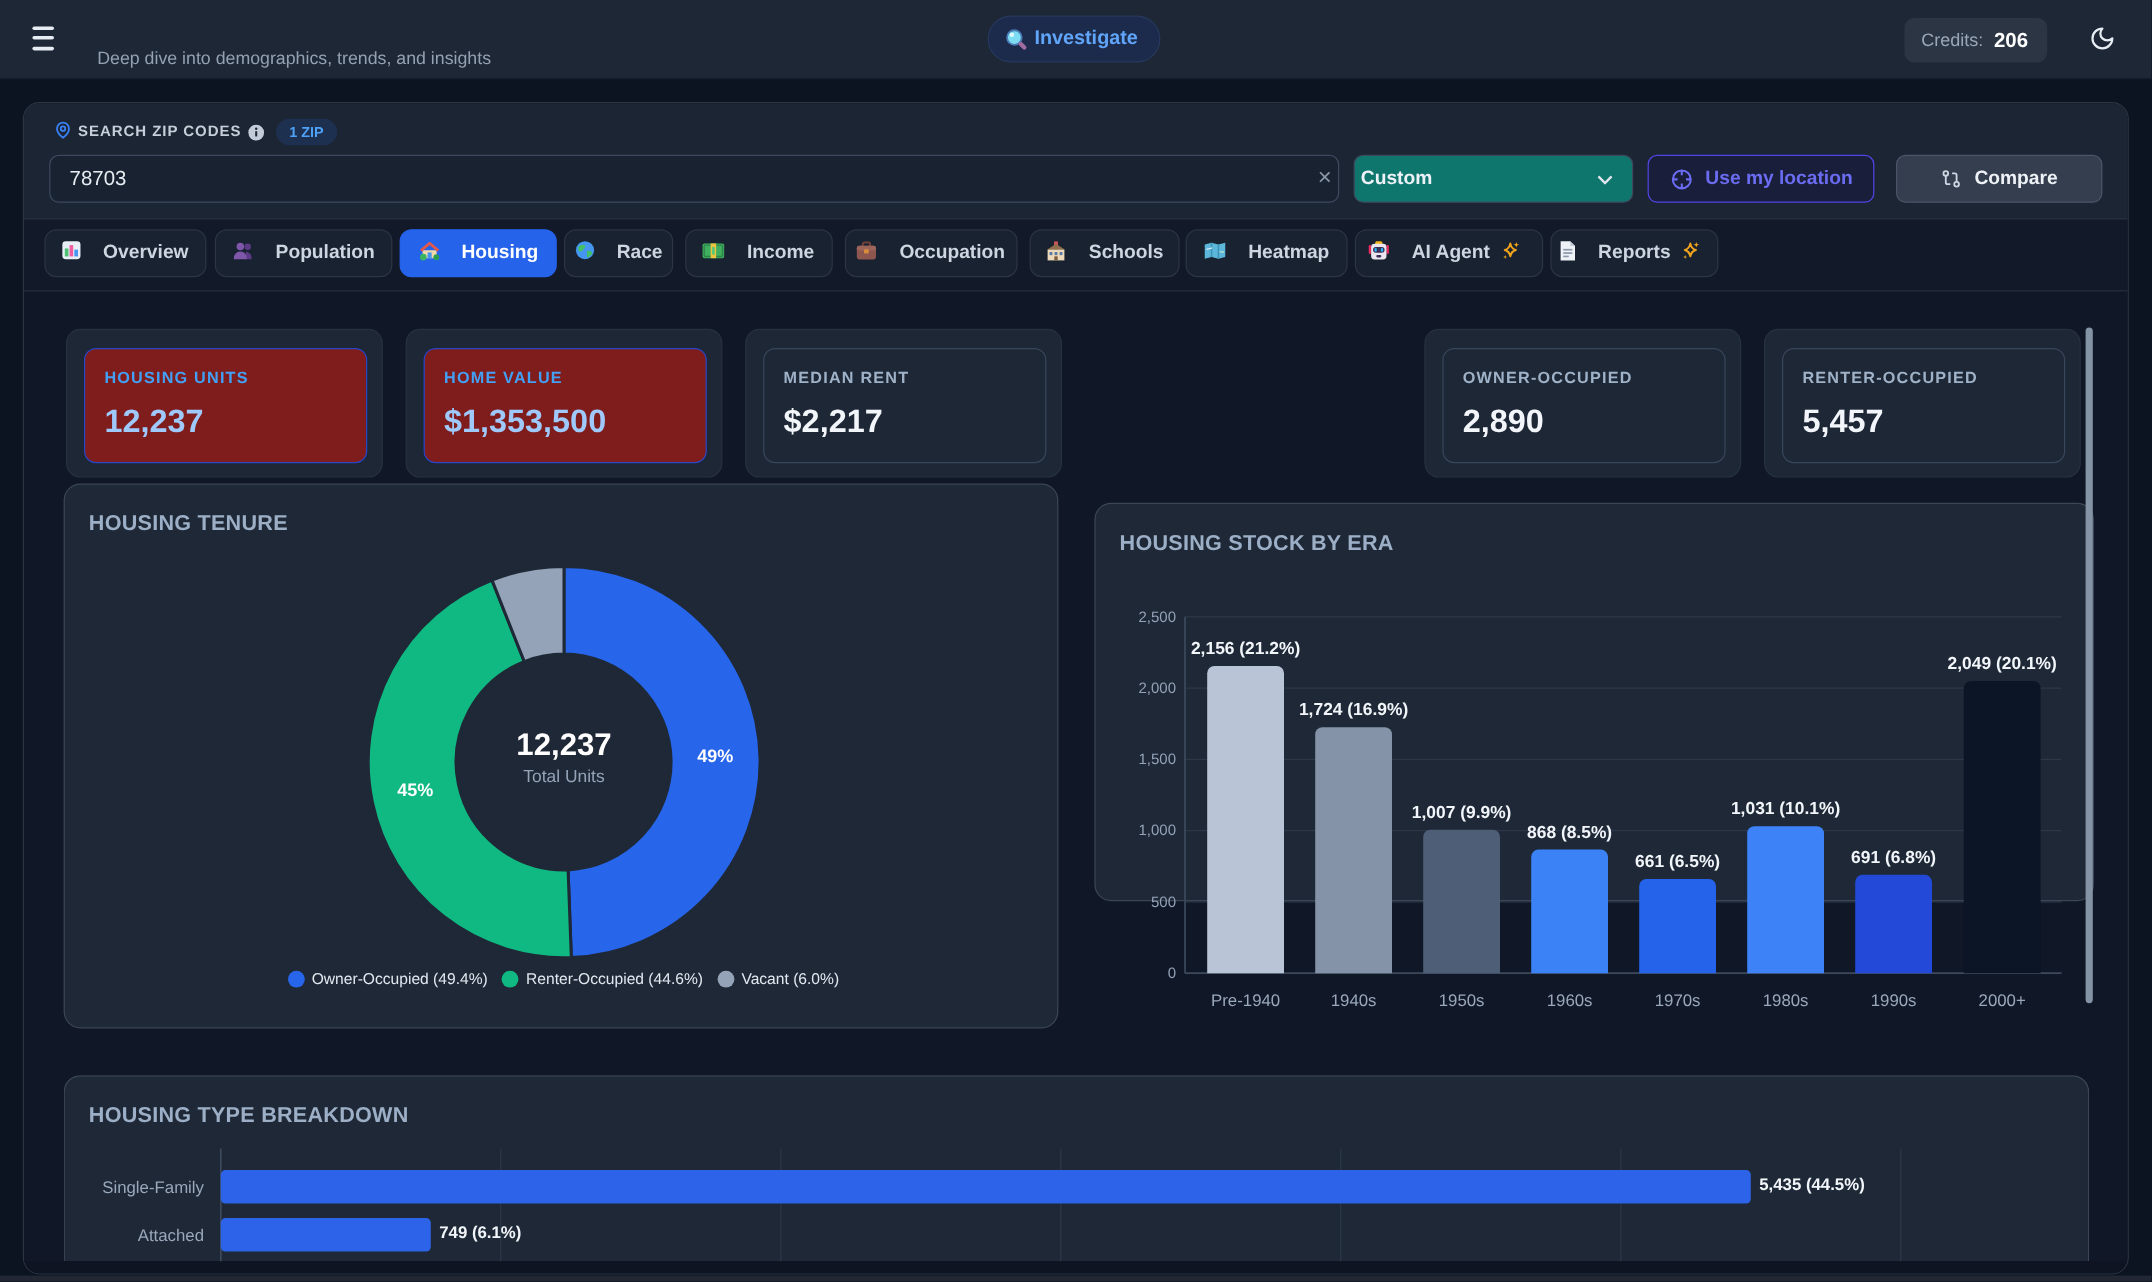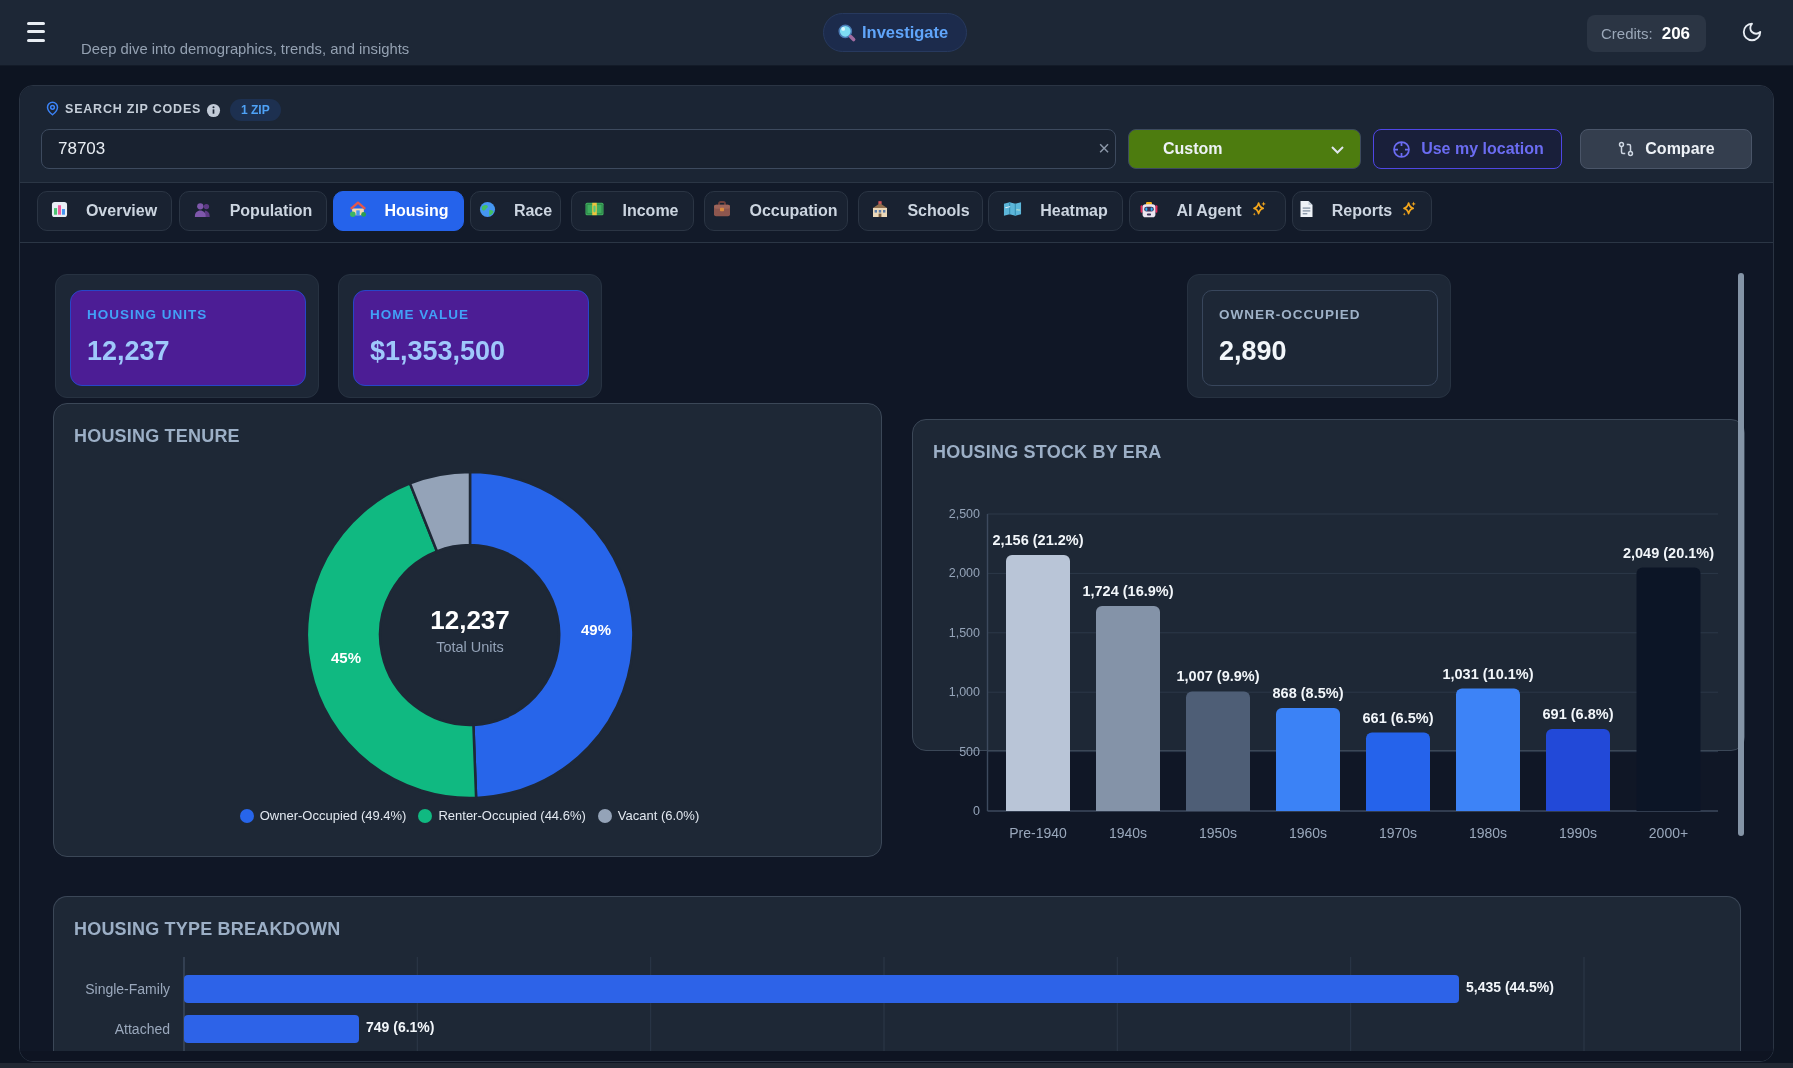--- a/index.html
+++ b/index.html
@@ -21,21 +21,21 @@
 
 #container { position:absolute; left:19px; top:85px; width:1755px; height:977px; border:1px solid #2a3443; border-radius:14px; background:#101726; overflow:hidden; }
 
 
 #searchsec { position:absolute; left:0; top:0; width:100%; height:97px; background:#1b2534; border-bottom:1px solid #2b3645; }
 #ziplabel { position:absolute; left:25px; top:14px; display:flex; align-items:center; }
 #ziplabel .t { color:#c5ced9; font-weight:bold; font-size:12.5px; letter-spacing:0.8px; margin-left:5px; }
 #zipbadge { position:absolute; left:210px; top:13px; height:22px; padding:0 11px; background:#1d3050; border-radius:11px; color:#4ea1f6; font-weight:bold; font-size:12px; line-height:22px; }
 #zipinput { position:absolute; left:21px; top:43px; width:1075px; height:40px; background:#192230; border:1px solid #3d4a5e; border-radius:8px; color:#e8edf3; font-size:17px; line-height:38px; padding:0 16px; }
 #zipclear { position:absolute; left:1072px; top:43px; width:24px; height:40px; color:#8b97a8; font-size:20px; line-height:38px; text-align:center; }
-#customsel { position:absolute; left:1108px; top:43px; width:233px; height:40px; background:#4d7c0f; border:1px solid #3d4a5e; border-radius:8px; color:#eef2f7; font-weight:bold; font-size:16px; line-height:38px; padding:0 34px; }
+#customsel { position:absolute; left:1108px; top:43px; width:233px; height:40px; background:#0f766e; border:1px solid #3d4a5e; border-radius:8px; color:#eef2f7; font-weight:bold; font-size:16px; line-height:38px; padding:0 5px; }
 #customsel svg { position:absolute; right:16px; top:16px; }
 #uselocation { position:absolute; left:1353px; top:43px; width:189px; height:40px; background:#191f3a; border:1px solid #4f46e5; border-radius:8px; display:flex; align-items:center; justify-content:center; }
 #uselocation .txt { color:#6b6cf2; font-weight:bold; font-size:16px; margin-left:9px; }
 #comparebtn { position:absolute; left:1560px; top:43px; width:172px; height:40px; background:#343e4e; border:1px solid #4a5568; border-radius:8px; display:flex; align-items:center; justify-content:center; }
 #comparebtn .txt { color:#eef2f7; font-weight:bold; font-size:16px; margin-left:10px; }
 
 
 #tabsrow { position:absolute; left:0; top:97px; width:100%; height:60px; background:#121a29; border-bottom:1px solid #2b3645; }
 .tab { position:absolute; top:8px; height:40px; border-radius:10px; background:#192231; border:1px solid #2b3544; display:flex; align-items:center; justify-content:center; color:#ccd5e0; font-weight:bold; font-size:16px; }
 .tab svg, .tab .ic { margin-right:9px; }
@@ -43,21 +43,21 @@
 .tab .spark { margin-left:8px; margin-right:-2px; }
 
 
 #content { position:absolute; left:0; top:157px; width:100%; height:820px; background:#101726; }
 
 
 .scard { position:absolute; top:31px; width:264px; height:124px; background:#1d2736; border:1px solid #273241; border-radius:12px; }
 .sinner { position:absolute; left:14px; top:15px; width:236px; height:96px; border-radius:10px; border:1px solid #38465c; padding:16px 0 0 16px; }
 .sinner .lb { font-size:13.5px; font-weight:bold; letter-spacing:1px; color:#9fb2c8; }
 .sinner .vl { font-size:27px; font-weight:bold; color:#f2f6fa; margin-top:14px; }
-.sinner.sel { border-color:#2746c8; background:#4c1d95;border-radius:12px; }
+.sinner.sel { border-color:#2746c8; background:#7f1d1d; }
 .sinner.sel .lb { color:#42a0f7; }
 .sinner.sel .vl { color:#9fc8fb; }
 
 
 .card { position:absolute; background:#1e2836; border:1px solid #3b4757; border-radius:14px; }
 .ctitle { position:absolute; left:20px; top:22px; font-size:18px; font-weight:bold; letter-spacing:0.2px; color:#9cafc6; }
 
 
 #sbthumb { position:absolute; left:1718px; top:187px; width:6px; height:563px; background:#8494a6; border-radius:3px; }
 #footerstrip { position:absolute; left:0; top:1063px; width:1793px; height:5px; background:#212833; }
@@ -216,24 +216,36 @@
           <div class="lb">HOUSING UNITS</div>
           <div class="vl">12,237</div>
         </div>
       </div>
     <div class="scard" style="left:318px">
         <div class="sinner sel">
           <div class="lb">HOME VALUE</div>
           <div class="vl">$1,353,500</div>
         </div>
       </div>
+    <div class="scard" style="left:601px">
+        <div class="sinner">
+          <div class="lb">MEDIAN RENT</div>
+          <div class="vl">$2,217</div>
+        </div>
+      </div>
     <div class="scard" style="left:1167px">
         <div class="sinner">
           <div class="lb">OWNER-OCCUPIED</div>
           <div class="vl">2,890</div>
+        </div>
+      </div>
+    <div class="scard" style="left:1450px">
+        <div class="sinner">
+          <div class="lb">RENTER-OCCUPIED</div>
+          <div class="vl">5,457</div>
         </div>
       </div>
 
     <div class="card" id="donutcard" style="left:33px;top:160px;width:829px;height:454px">
       <div class="ctitle">HOUSING TENURE</div>
       <svg width="831" height="454" style="position:absolute;left:0;top:0">
         <path d="M 416.0 68.0 A 163 163 0 0 1 422.1 393.9 L 419.4 320.9 A 90 90 0 0 0 416.0 141.0 Z" fill="#2765ea" stroke="#1e2836" stroke-width="2.5"></path>
         <path d="M 422.1 393.9 A 163 163 0 0 1 356.0 79.4 L 382.9 147.3 A 90 90 0 0 0 419.4 320.9 Z" fill="#10b981" stroke="#1e2836" stroke-width="2.5"></path>
         <path d="M 356.0 79.4 A 163 163 0 0 1 416.0 68.0 L 416.0 141.0 A 90 90 0 0 0 382.9 147.3 Z" fill="#94a3b8" stroke="#1e2836" stroke-width="2.5"></path>
         <text x="542" y="231" fill="#fff" font-size="15px" font-weight="bold" text-anchor="middle">49%</text>

